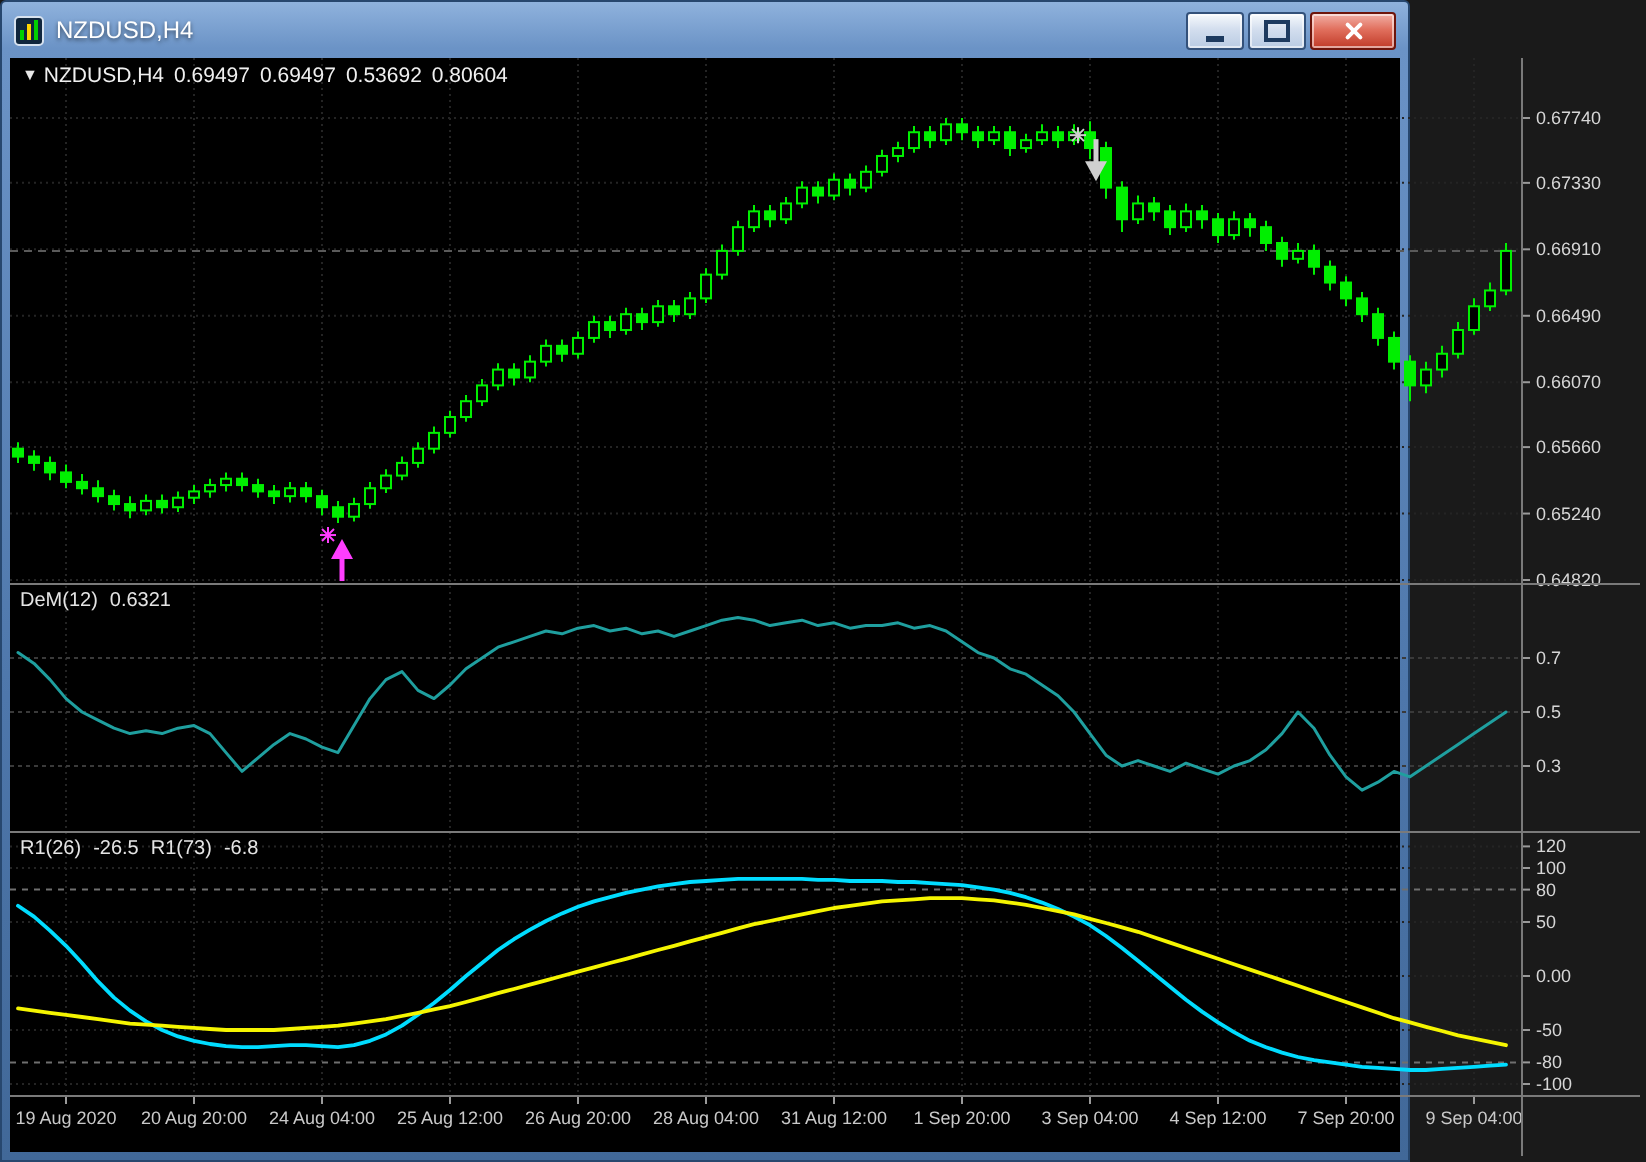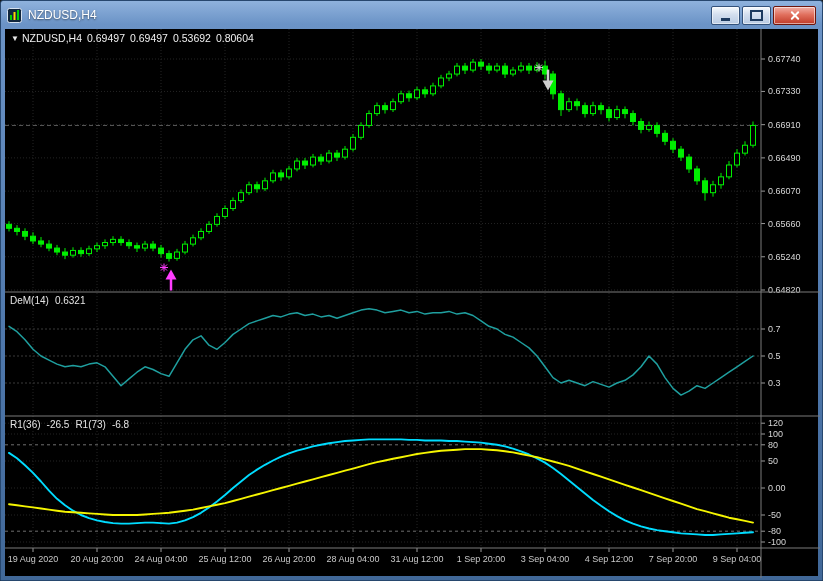--- a/index.html
+++ b/index.html
@@ -1,17 +1,17 @@
 <!DOCTYPE html>
 <html><head>
 <meta charset="utf-8">
 <style>
   html,body{margin:0;padding:0;background:#1a1a1a;}
   body{width:823px;height:581px;overflow:hidden;font-family:"Liberation Sans",sans-serif;}
-  .window{position:relative;width:823px;height:581px;box-sizing:border-box;
+  .window{position:relative;width:705px;height:581px;box-sizing:border-box;
     background:linear-gradient(180deg,#8fb2dd 0%,#6b93c6 4%,#4e77ab 60%,#416898 100%);
     border:1px solid #27476e;border-radius:3px 3px 0 0;}
   .titlebar{position:absolute;top:0;left:0;right:0;height:28px;display:flex;align-items:center;
     padding:0 6px;box-sizing:border-box;}
   .app-icon{width:15px;height:15px;display:inline-block;flex:0 0 auto;}
   .title{color:#ffffff;font-size:12px;margin-left:6px;text-shadow:0 1px 2px rgba(0,0,0,.55);white-space:nowrap;}
   .win-buttons{margin-left:auto;display:flex;gap:2px;align-items:flex-start;margin-top:0;}
   .wbtn{width:27px;height:17px;border:1px solid #33517a;border-radius:2px;display:flex;align-items:center;justify-content:center;
     background:linear-gradient(#f7fafd,#d3deee 45%,#b9cbe3);box-shadow:inset 0 0 0 1px rgba(255,255,255,.55);cursor:default;}
   .wbtn.close{width:41px;border-color:#6e150b;background:linear-gradient(#f2b0a6,#e1705e 45%,#c03a27);}
@@ -359,20 +359,20 @@
         <line x1="531" y1="41.582191780821745" x2="537" y2="35.582191780821745" stroke="#cfcfcf" stroke-width="1"></line>
         <line x1="543" y1="40.582191780821745" x2="543" y2="54.582191780821745" stroke="#cfcfcf" stroke-width="2.5"></line>
         <path d="M 543 61.582191780821745 L 537.5 51.582191780821745 L 548.5 51.582191780821745 Z" fill="#cfcfcf"></path>
       </svg>
 
     <div class="ohlc">
       <span class="tri">▼</span><span>NZDUSD,H4</span><span>0.69497</span><span>0.69497</span><span>0.53692</span><span>0.80604</span>
     </div>
 
     <div class="ind-label dem-pos">
-      <span>DeM(14)</span><span>0.6321</span>
+      <span>DeM(12)</span><span>0.6321</span>
     </div>
 
     <div class="ind-label r1-pos">
-      <span>R1(36)</span><span>-26.5</span><span>R1(73)</span><span>-6.8</span>
+      <span>R1(26)</span><span>-26.5</span><span>R1(73)</span><span>-6.8</span>
     </div>
   </div>
 </div>
 
 </body></html>

